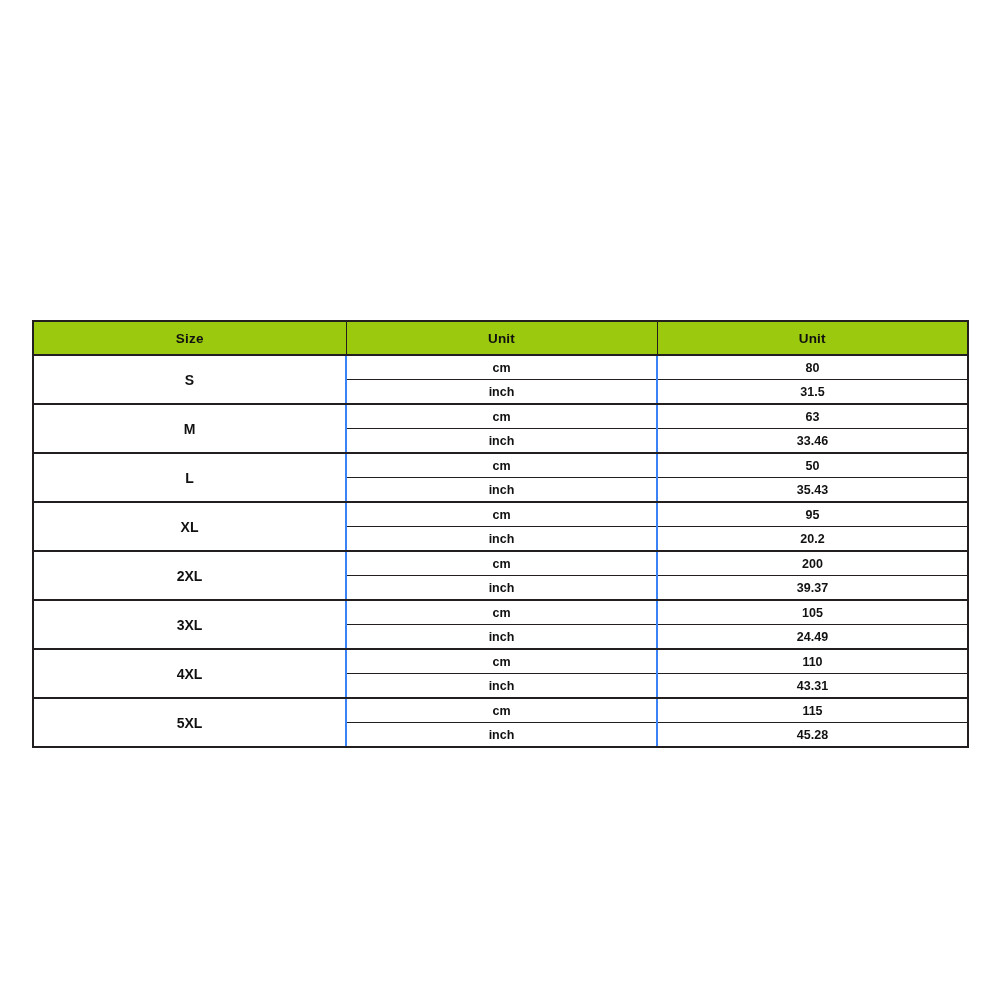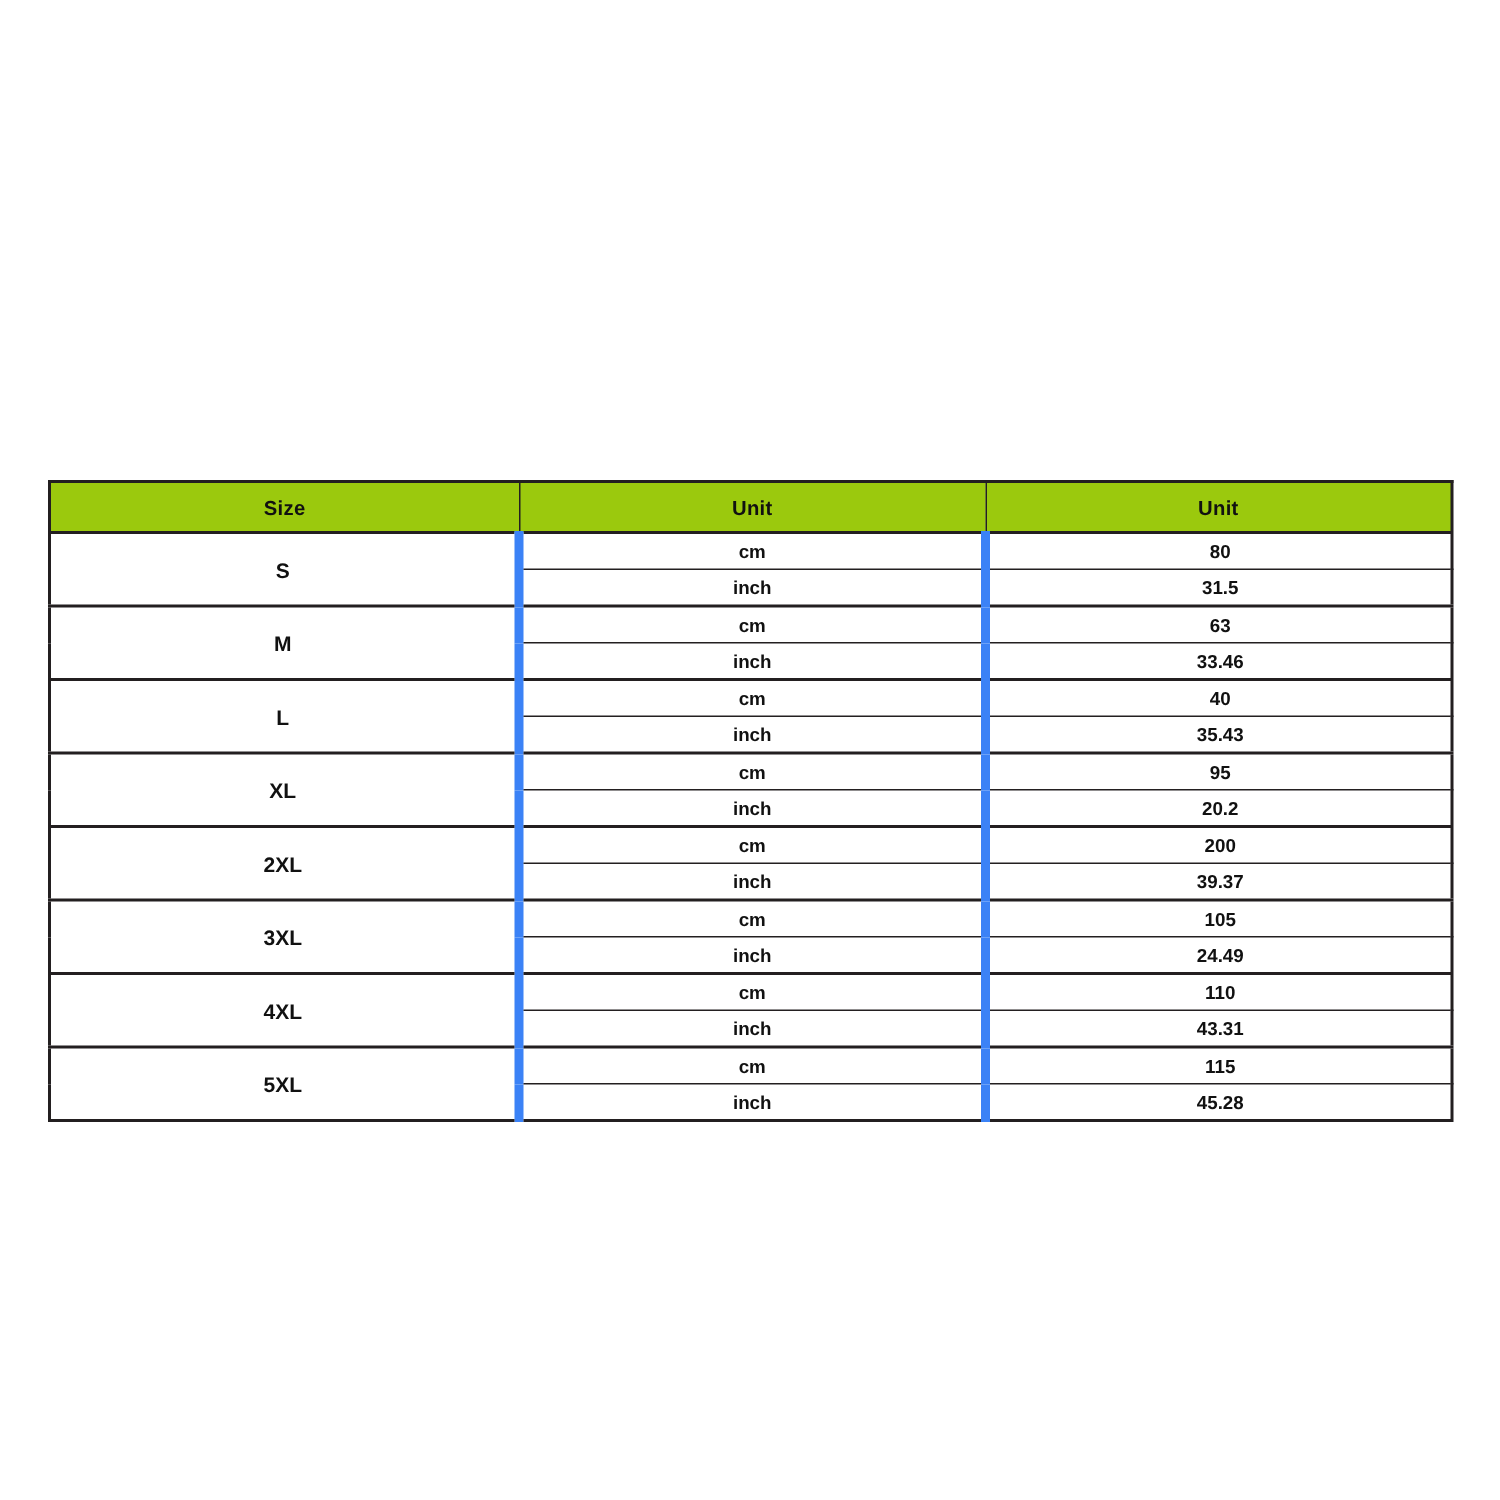--- a/index.html
+++ b/index.html
@@ -53,21 +53,21 @@
   }
 
   #size-chart td.size-cell {
     font-size: 14px;
     border-top: 2px solid #231f20;
     border-bottom: 2px solid #231f20;
   }
 
   #size-chart td.unit-cell,
   #size-chart td.waist-cell {
-    border-left: 6px solid #3b82f6;
+    border-left: 2px solid #3b82f6;
   }
 
   #size-chart tr.row-cm td.unit-cell,
   #size-chart tr.row-cm td.waist-cell {
     border-top: 2px solid #231f20;
   }
   #size-chart tr.row-inch td.unit-cell,
   #size-chart tr.row-inch td.waist-cell {
     border-bottom: 2px solid #231f20;
   }
@@ -103,21 +103,21 @@
         <td class="unit-cell">cm</td>
         <td class="waist-cell">63</td>
       </tr>
       <tr class="row-inch">
         <td class="unit-cell">inch</td>
         <td class="waist-cell">33.46</td>
       </tr>
       <tr class="row-cm">
         <td class="size-cell" rowspan="2">L</td>
         <td class="unit-cell">cm</td>
-        <td class="waist-cell">40</td>
+        <td class="waist-cell">50</td>
       </tr>
       <tr class="row-inch">
         <td class="unit-cell">inch</td>
         <td class="waist-cell">35.43</td>
       </tr>
       <tr class="row-cm">
         <td class="size-cell" rowspan="2">XL</td>
         <td class="unit-cell">cm</td>
         <td class="waist-cell">95</td>
       </tr>

